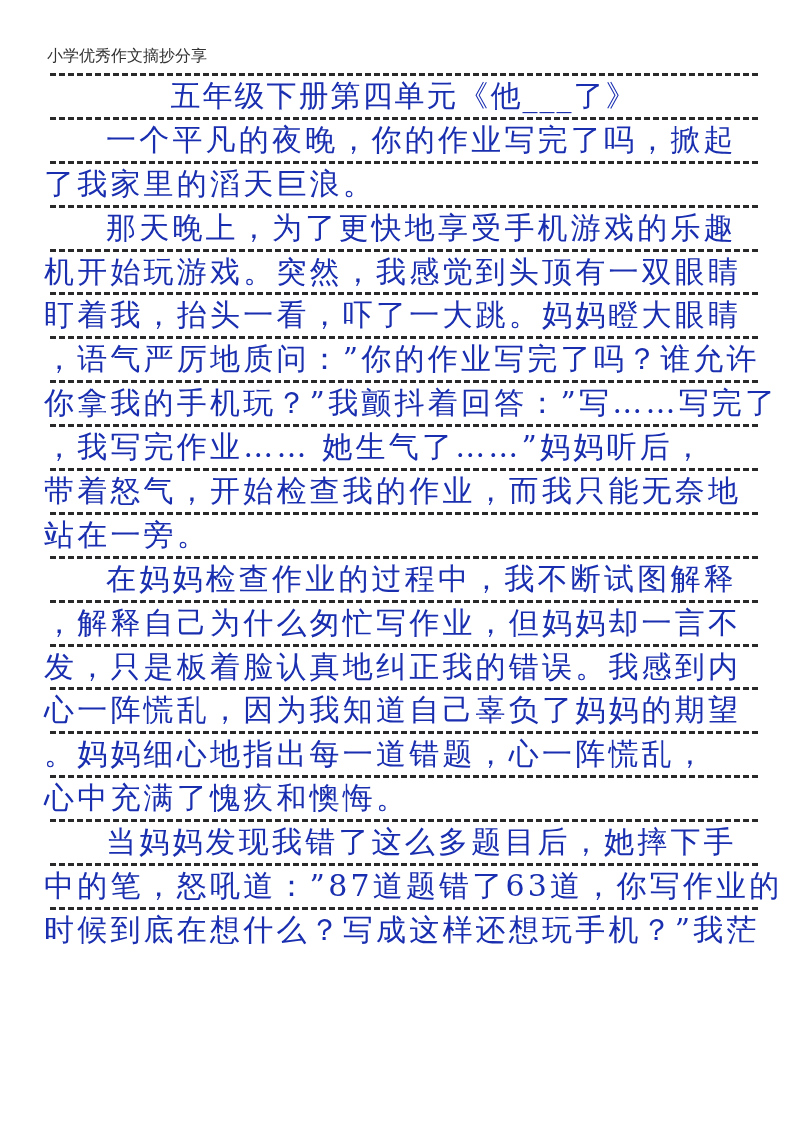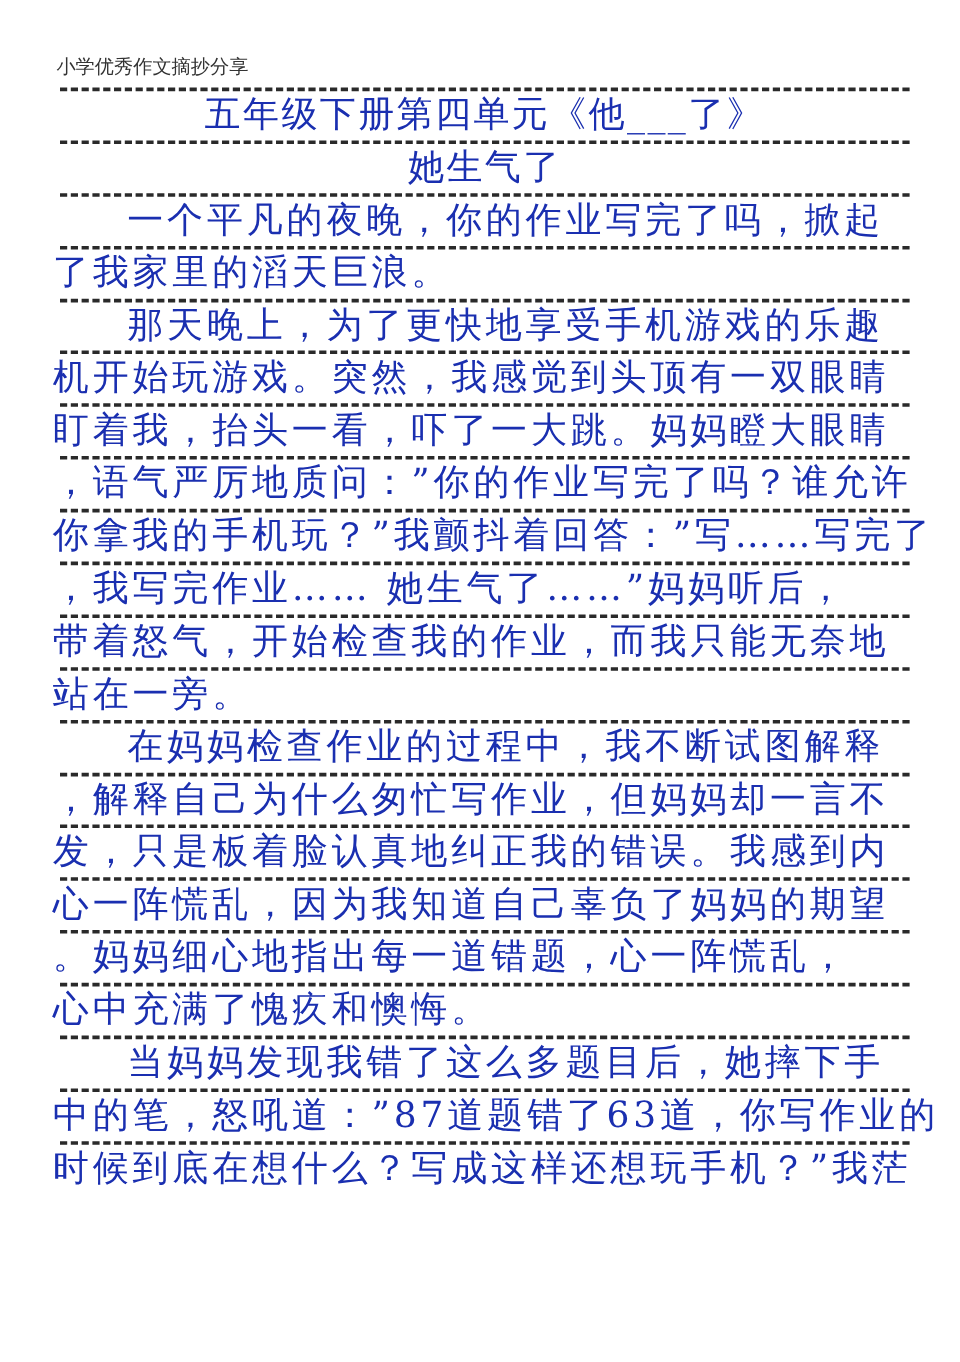--- a/index.html
+++ b/index.html
@@ -16,23 +16,20 @@
     .row.indent .txt { left: 56px; }
   </style>
 </head>
 <body>
 
 <div class="header-note">小学优秀作文摘抄分享</div>
 
 <div class="sheet">
   <div class="row center">
     <span class="txt">五年级下册第四单元《他___了》</span>
-  </div>
-  <div class="row center">
-    <span class="txt">她生气了</span>
   </div>
   <div id="body-lines">
       <div class="row indent">
         <span class="txt">一个平凡的夜晚，你的作业写完了吗，掀起</span>
       </div>
       <div class="row">
         <span class="txt">了我家里的滔天巨浪。</span>
       </div>
       <div class="row indent">
         <span class="txt">那天晚上，为了更快地享受手机游戏的乐趣</span>

